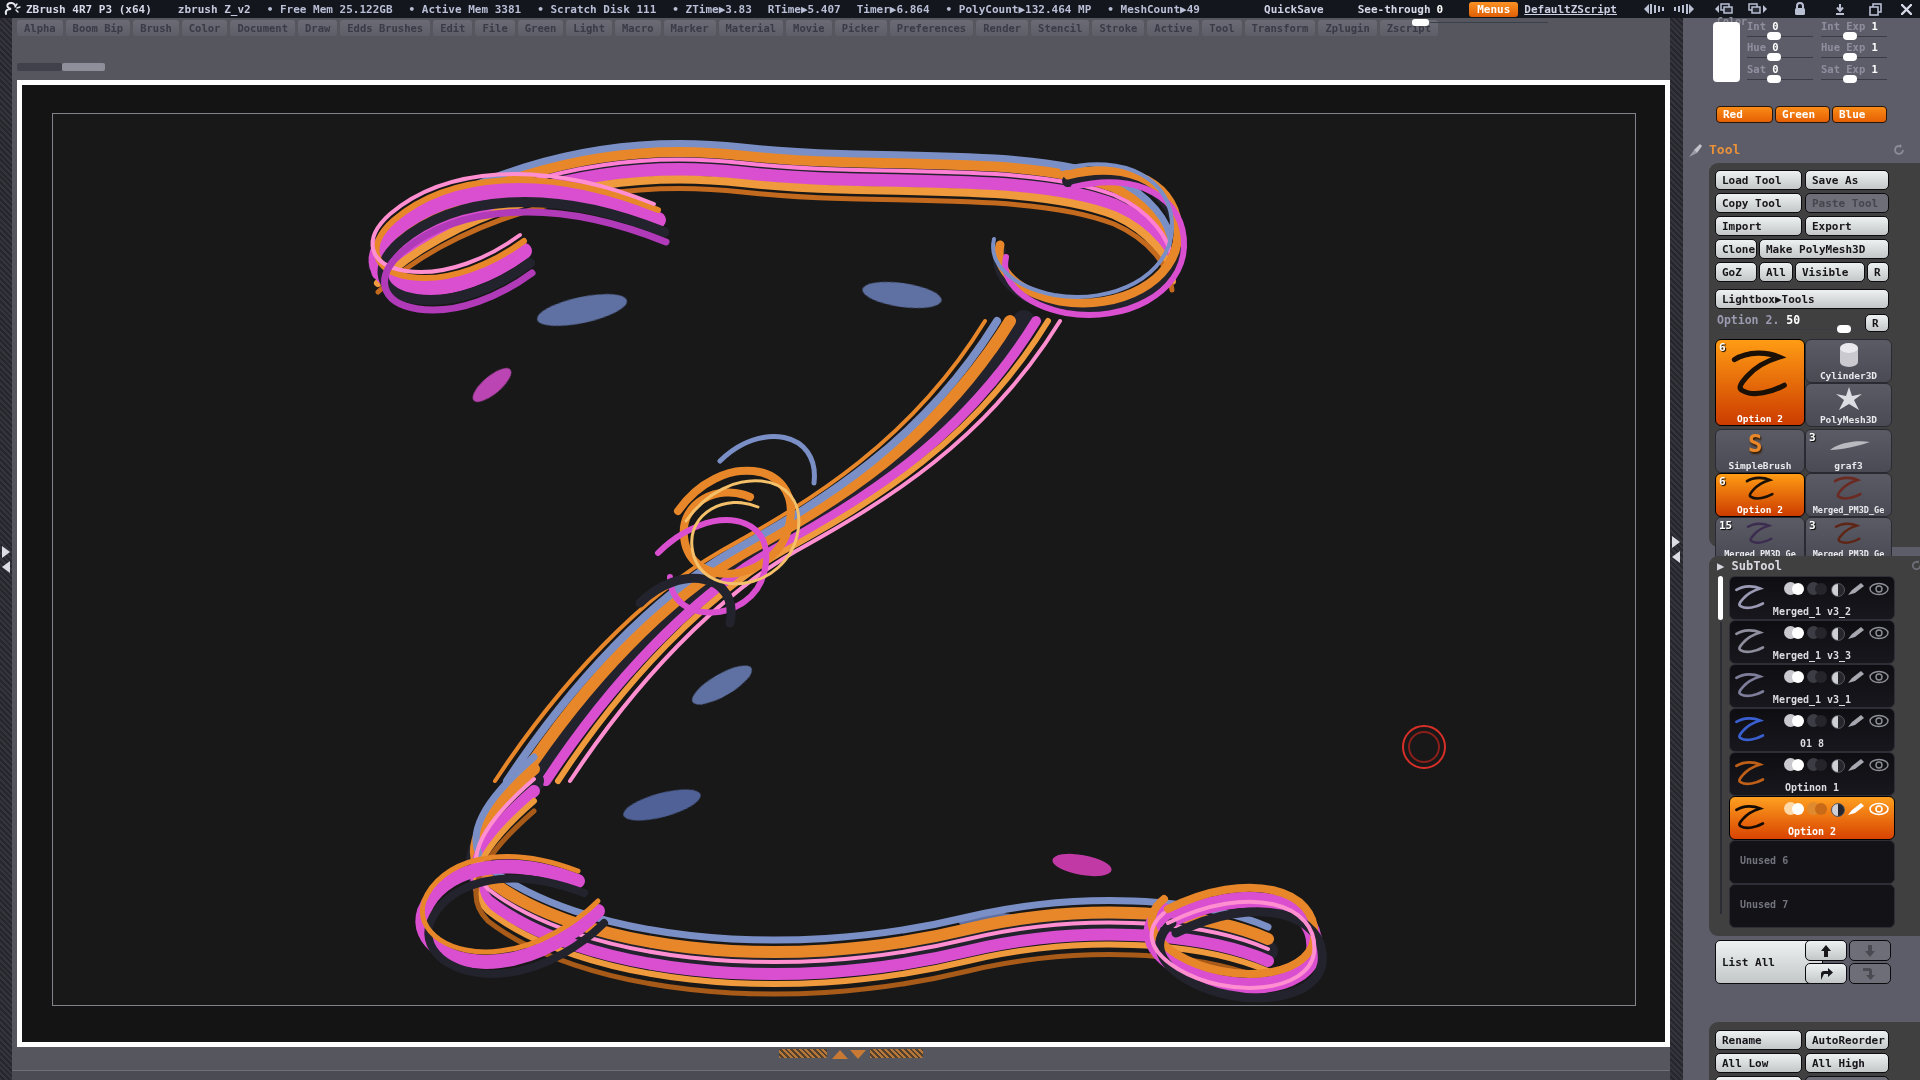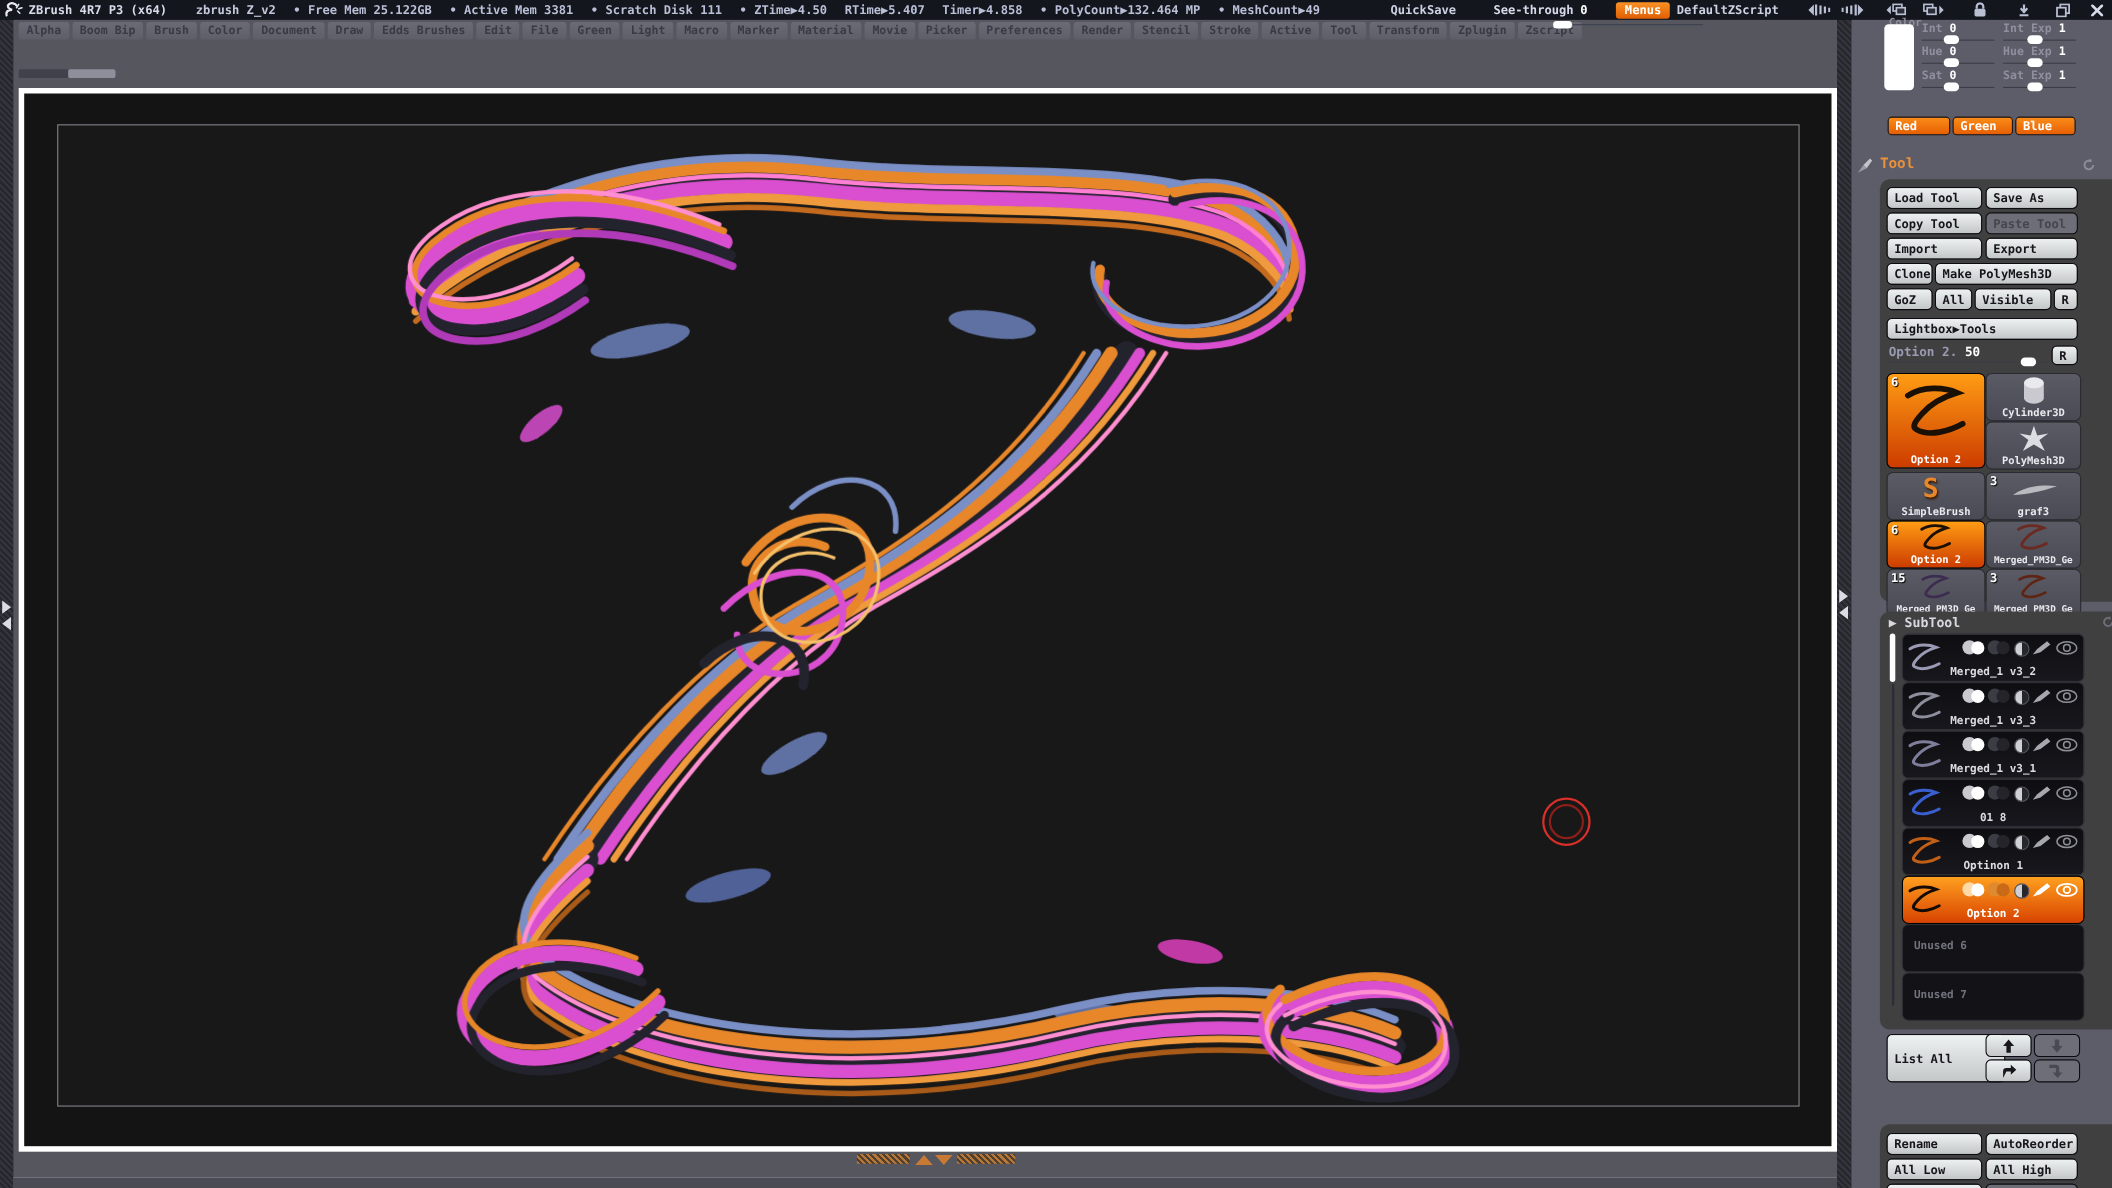--- a/index.html
+++ b/index.html
@@ -12,21 +12,21 @@
   .titlebar .logo{width:20px;height:16px;margin-left:2px;flex:0 0 auto;}
   .tb-app{margin-left:4px;color:#d6dae9;}
   .tb-doc{margin-left:26px;color:#c3c8dc;}
   .tb-stat{margin-left:16px;color:#b9bfd6;}
   .tb-right{margin-left:auto;display:flex;align-items:center;}
   .tb-quicksave{color:#ccd1e3;margin-right:34px;}
   .tb-see{color:#d6dae9;margin-right:6px;}
   .tb-seeval{color:#fff;margin-right:26px;}
   .menus-btn{background:linear-gradient(#fb9225,#e05f04);color:#fff;border-radius:3px;
              padding:1px 8px;margin-right:6px;}
-  .tb-script{color:#ccd1e3;margin-right:16px;}
+  .tb-script{color:#ccd1e3;margin-right:16px;text-decoration:underline;}
   .tb-icon{display:inline-flex;align-items:center;justify-content:center;margin:0 5px;height:14px;}
   .see-pill{position:absolute;left:1412px;top:19px;width:17px;height:7px;background:#fff;border-radius:3px;z-index:30;}
   .see-track{position:absolute;left:1430px;top:22px;width:118px;height:1px;background:#3a3f4c;z-index:29;}
 
   
   .main-area{position:absolute;left:12px;top:18px;width:1658px;height:1062px;background:#56565f;}
   .menubar{position:absolute;left:0;top:0;width:100%;height:20px;display:flex;align-items:center;padding-left:5px;box-sizing:border-box;}
   .menu-item{background:linear-gradient(#6b6b76,#5e5e69);border-radius:3px;margin-right:3px;
              padding:2px 7px;font-size:10.5px;font-weight:bold;color:#3a3a46;}
   .mini-bar1{position:absolute;left:5px;top:45px;width:45px;height:8px;background:#41414c;border-radius:2px;}
@@ -123,23 +123,23 @@
 <div class="titlebar">
   <svg class="logo" viewBox="0 0 20 16">
     <path d="M4,13 C3,9 6,8 9,8 C6,7 4,5 6,3 C8,1 12,2 13,4" fill="none" stroke="#e8e8f0" stroke-width="2" stroke-linecap="round"></path>
     <path d="M13,6 l2,-3 M15,7 l3,-1 M14,9 l2,2" stroke="#e8e8f0" stroke-width="1.4" stroke-linecap="round"></path>
   </svg>
   <span class="tb-app">ZBrush 4R7 P3 (x64)</span>
   <span class="tb-doc">zbrush Z_v2</span>
   <span class="tb-stat">• Free Mem 25.122GB</span>
   <span class="tb-stat">• Active Mem 3381</span>
   <span class="tb-stat">• Scratch Disk 111</span>
-  <span class="tb-stat">• ZTime▶4.50</span>
+  <span class="tb-stat">• ZTime▶3.83</span>
   <span class="tb-stat">RTime▶5.407</span>
-  <span class="tb-stat">Timer▶4.858</span>
+  <span class="tb-stat">Timer▶6.864</span>
   <span class="tb-stat">• PolyCount▶132.464 MP</span>
   <span class="tb-stat">• MeshCount▶49</span>
   <div class="tb-right">
     <span class="tb-quicksave">QuickSave</span>
     <span class="tb-see">See-through</span>
     <span class="tb-seeval">0</span>
     <span class="menus-btn">Menus</span>
     <span class="tb-script">DefaultZScript</span>
     <span class="tb-icon">
       <svg width="26" height="12" viewBox="0 0 26 12">

